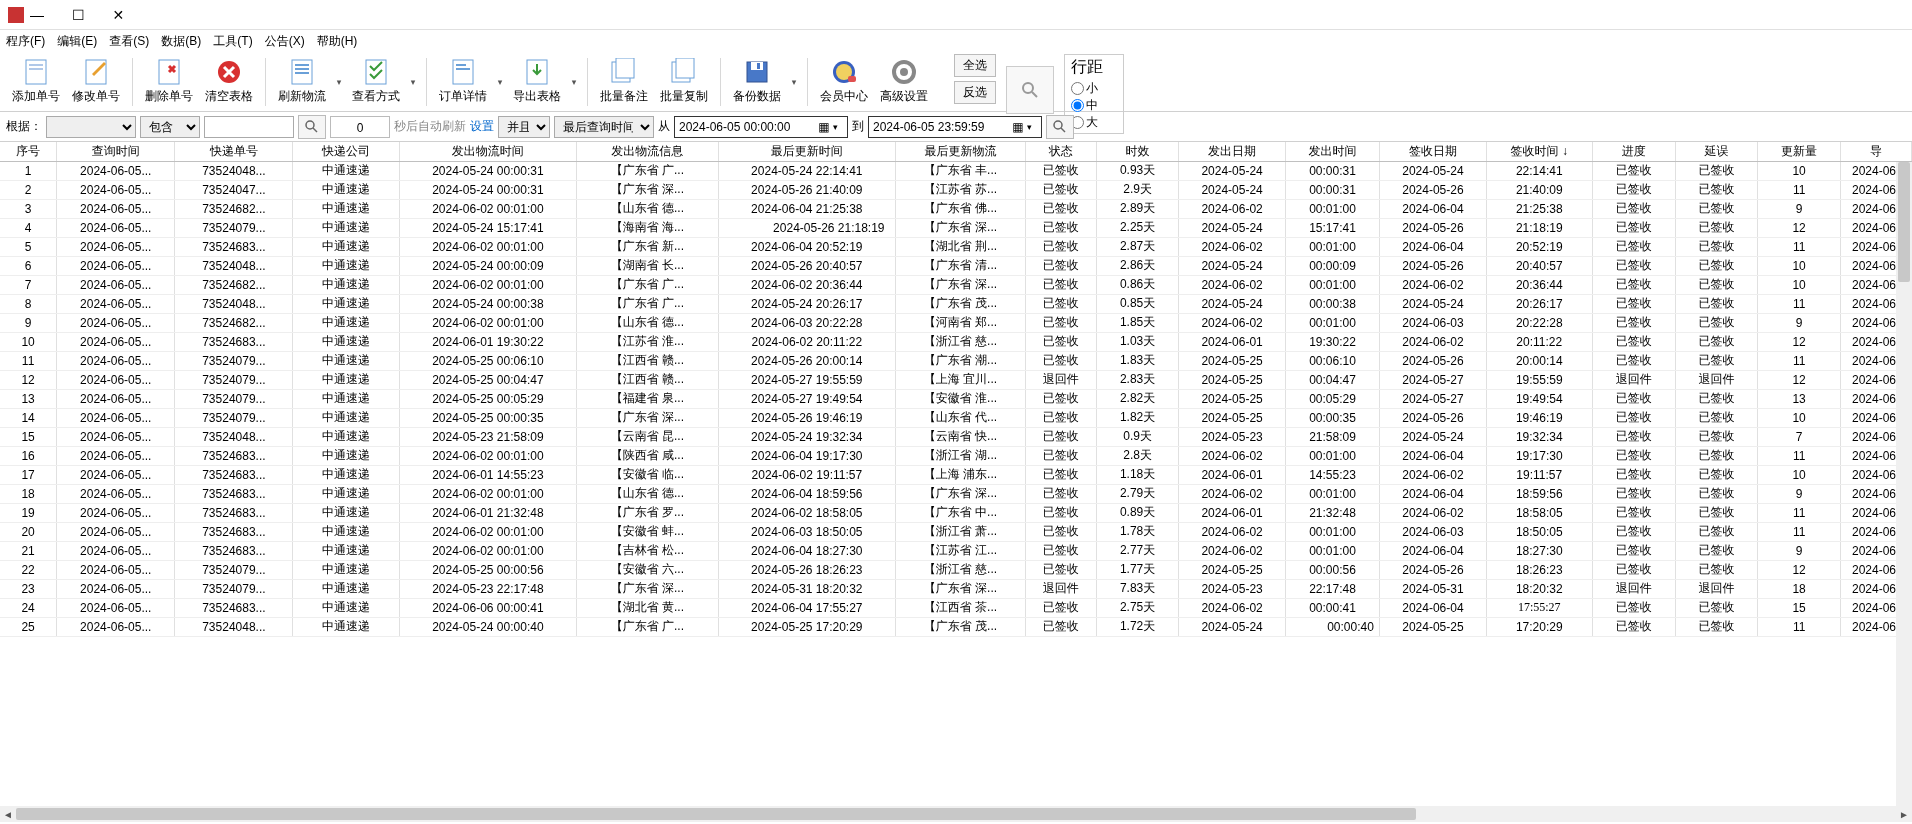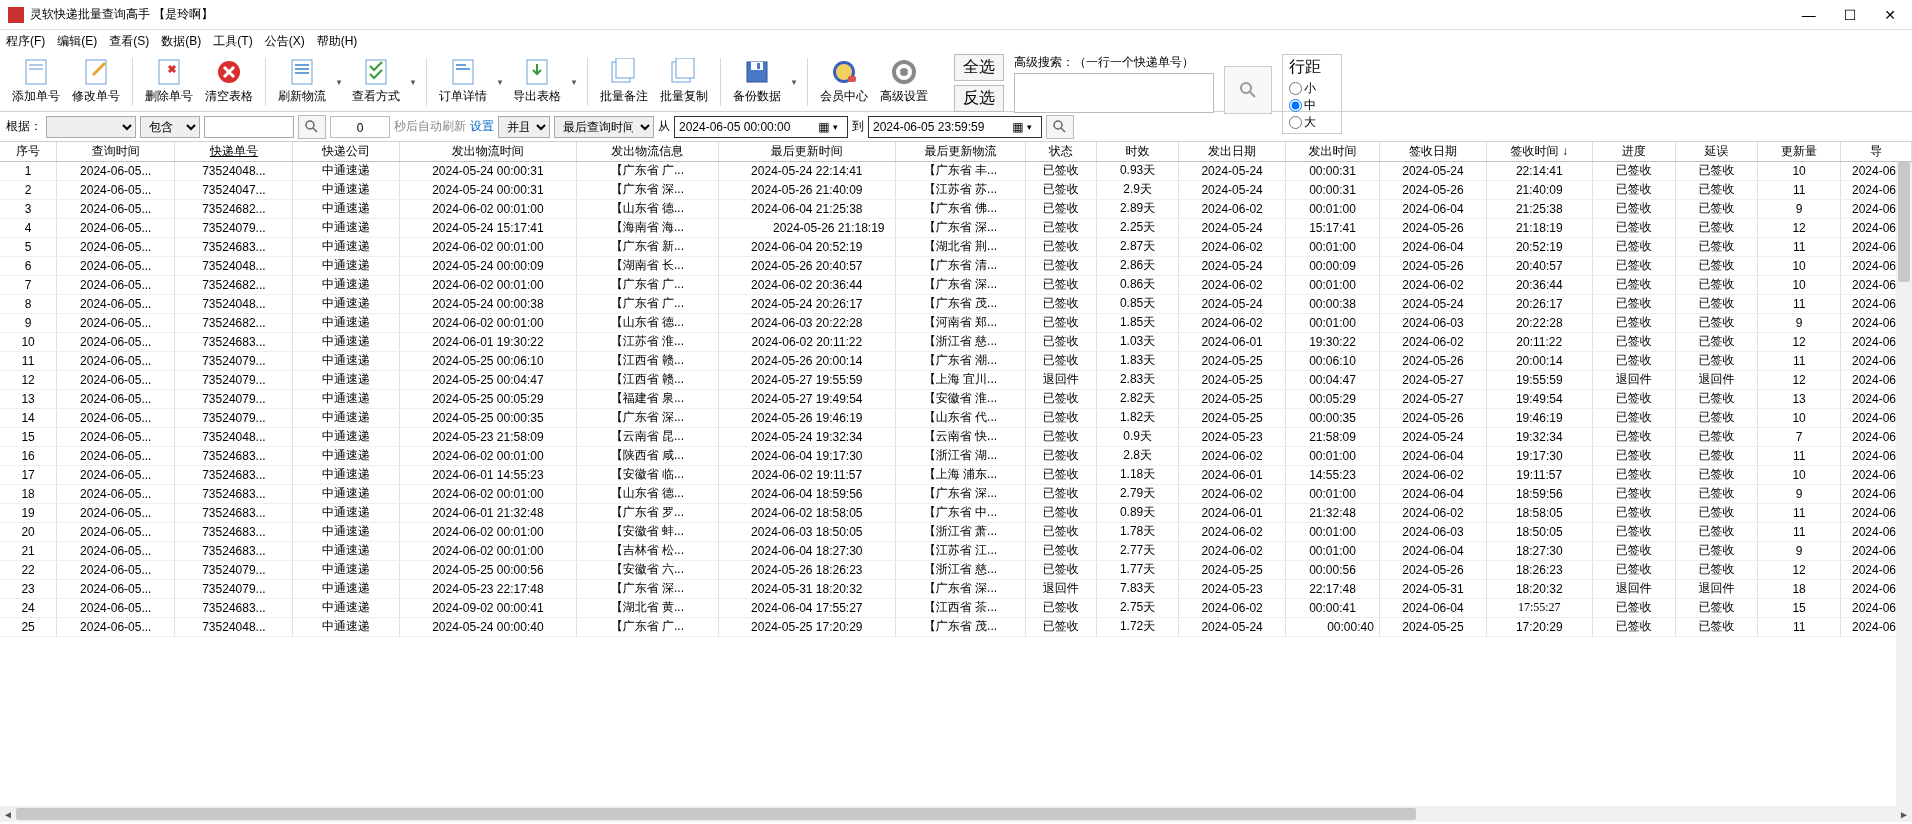--- a/index.html
+++ b/index.html
@@ -11,21 +11,21 @@
 .win-btn { font-family:Arial; font-size:14px; color:#000; cursor:pointer; }
 .menubar { height:22px; display:flex; align-items:center; padding:0 6px; gap:12px; font-size:12px; }
 .menubar span { cursor:pointer; }
 .toolbar-row { height:60px; display:flex; align-items:center; padding:2px 6px 2px 6px; border-bottom:1px solid #d0d0d0; }
 .tool-btn { display:flex; flex-direction:column; align-items:center; justify-content:center; width:60px; height:56px; cursor:pointer; font-size:12px; }
 .tool-btn svg { margin-bottom:2px; }
 .dd-arrow { width:14px; display:flex; align-items:center; justify-content:center; color:#555; font-size:9px; cursor:pointer; }
 .sep { width:1px; height:48px; background:#d8d8d8; margin:0 6px; }
 .right-cluster { display:flex; align-items:flex-start; margin-left:20px; gap:10px; height:56px; }
 .sel-btns { display:flex; flex-direction:column; gap:4px; }
-.small-btn { border:1px solid #bbb; background:#f5f5f5; padding:2px 8px; font-size:16px; cursor:pointer; }
+.small-btn { border:1px solid #bbb; background:#f5f5f5; padding:2px 8px; font-size:12px; cursor:pointer; }
 .adv-search { display:flex; flex-direction:column; }
 .adv-search-label { font-size:12px; margin-bottom:2px; }
 .adv-search textarea { width:200px; height:40px; resize:none; border:1px solid #bbb; font-size:12px; }
 .big-search-btn { width:48px; height:48px; border:1px solid #ccc; background:#f8f8f8; display:flex; align-items:center; justify-content:center; cursor:pointer; margin-top:12px; }
 .line-spacing { border:1px solid #ccc; padding:2px 6px; width:60px; }
 .line-spacing-title { font-size:16px; margin-bottom:2px; }
 .radio-row { display:flex; align-items:center; font-size:12px; gap:2px; }
 .filter-row { height:30px; display:flex; align-items:center; padding:0 6px; gap:4px; border-bottom:1px solid #d0d0d0; font-size:12px; }
 .filter-row select,.filter-row input[type=text] { border:1px solid #aaa; height:22px; font-size:12px; padding:0 4px; }
 .icon-btn { width:28px; height:24px; border:1px solid #bbb; background:#f5f5f5; display:flex; align-items:center; justify-content:center; cursor:pointer; }
@@ -44,21 +44,20 @@
 .scrollbar-h { height:16px; background:#f0f0f0; display:flex; align-items:center; }
 .scrollbar-h .arrow { width:16px; text-align:center; font-size:10px; color:#555; }
 .scrollbar-h .track { flex:1; height:12px; position:relative; }
 .scrollbar-h .thumb { position:absolute; left:0; width:1400px; top:0; bottom:0; background:#c8c8c8; border-radius:2px; }
 </style>
 </head>
 <body>
 
 <div class="titlebar">
   <div class="titlebar-icon"></div>
-  <div class="titlebar-text">灵软快递批量查询高手 【是玲啊】</div>
   <div class="win-controls">
     <span class="win-btn">—</span>
     <span class="win-btn">☐</span>
     <span class="win-btn">✕</span>
   </div>
 </div>
 
 <div class="menubar">
   <span>程序(F)</span>
   <span>编辑(E)</span>
@@ -177,24 +176,20 @@
         <circle cx="14" cy="14" r="10" fill="none" stroke="#888" stroke-width="4"></circle>
         <circle cx="14" cy="14" r="4" fill="#888"></circle>
       </svg>
       <span>高级设置</span>
     </div>
 
   <div class="right-cluster">
     <div class="sel-btns">
       <button class="small-btn">全选</button>
       <button class="small-btn">反选</button>
-    </div>
-    <div class="adv-search">
-      <div class="adv-search-label">高级搜索：（一行一个快递单号）</div>
-      <textarea style=""></textarea>
     </div>
     <div class="big-search-btn">
       <svg width="18" height="18">
           <circle cx="7" cy="7" r="5" fill="none" stroke="#999" stroke-width="2"></circle>
           <line x1="11" y1="11" x2="16" y2="16" stroke="#999" stroke-width="2"></line>
         </svg>
     </div>
     <div class="line-spacing">
       <div class="line-spacing-title">行距</div>
       <label class="radio-row">
@@ -248,21 +243,21 @@
       </svg>
     </div>
 </div>
 
 <div class="table-wrapper">
   <table>
     <thead>
         <tr id="header-row">
           <th style="width: 48px;">序号</th>
           <th style="width: 100px;">查询时间</th>
-          <th style="width: 100px; text-decoration: underline;">快递单号</th>
+          <th style="width: 100px;">快递单号</th>
           <th style="width: 90px;">快递公司</th>
           <th style="width: 150px;">发出物流时间</th>
           <th style="width: 120px;">发出物流信息</th>
           <th style="width: 150px;">最后更新时间</th>
           <th style="width: 110px;">最后更新物流</th>
           <th style="width: 60px;">状态</th>
           <th style="width: 70px;">时效</th>
           <th style="width: 90px;">发出日期</th>
           <th style="width: 80px;">发出时间</th>
           <th style="width: 90px;">签收日期</th>
@@ -732,21 +727,21 @@
           <td style="width: 70px;">退回件</td>
           <td style="width: 70px;">退回件</td>
           <td style="width: 70px;">18</td>
           <td style="width: 60px;">2024-06-</td>
         </tr>
         <tr>
           <td style="width: 48px;">24</td>
           <td style="width: 100px;">2024-06-05...</td>
           <td style="width: 100px;">73524683...</td>
           <td style="width: 90px;">中通速递</td>
-          <td style="width: 150px;">2024-09-02 00:00:41</td>
+          <td style="width: 150px;">2024-06-06 00:00:41</td>
           <td style="width: 120px;">【湖北省 黄...</td>
           <td style="width: 150px;">2024-06-04 17:55:27</td>
           <td style="width: 110px;">【江西省 茶...</td>
           <td style="width: 60px;">已签收</td>
           <td style="width: 70px;">2.75天</td>
           <td style="width: 90px;">2024-06-02</td>
           <td style="width: 80px;">00:00:41</td>
           <td style="width: 90px;">2024-06-04</td>
           <td style="width: 90px; font-family: Liberation Serif, serif;">17:55:27</td>
           <td style="width: 70px;">已签收</td>

